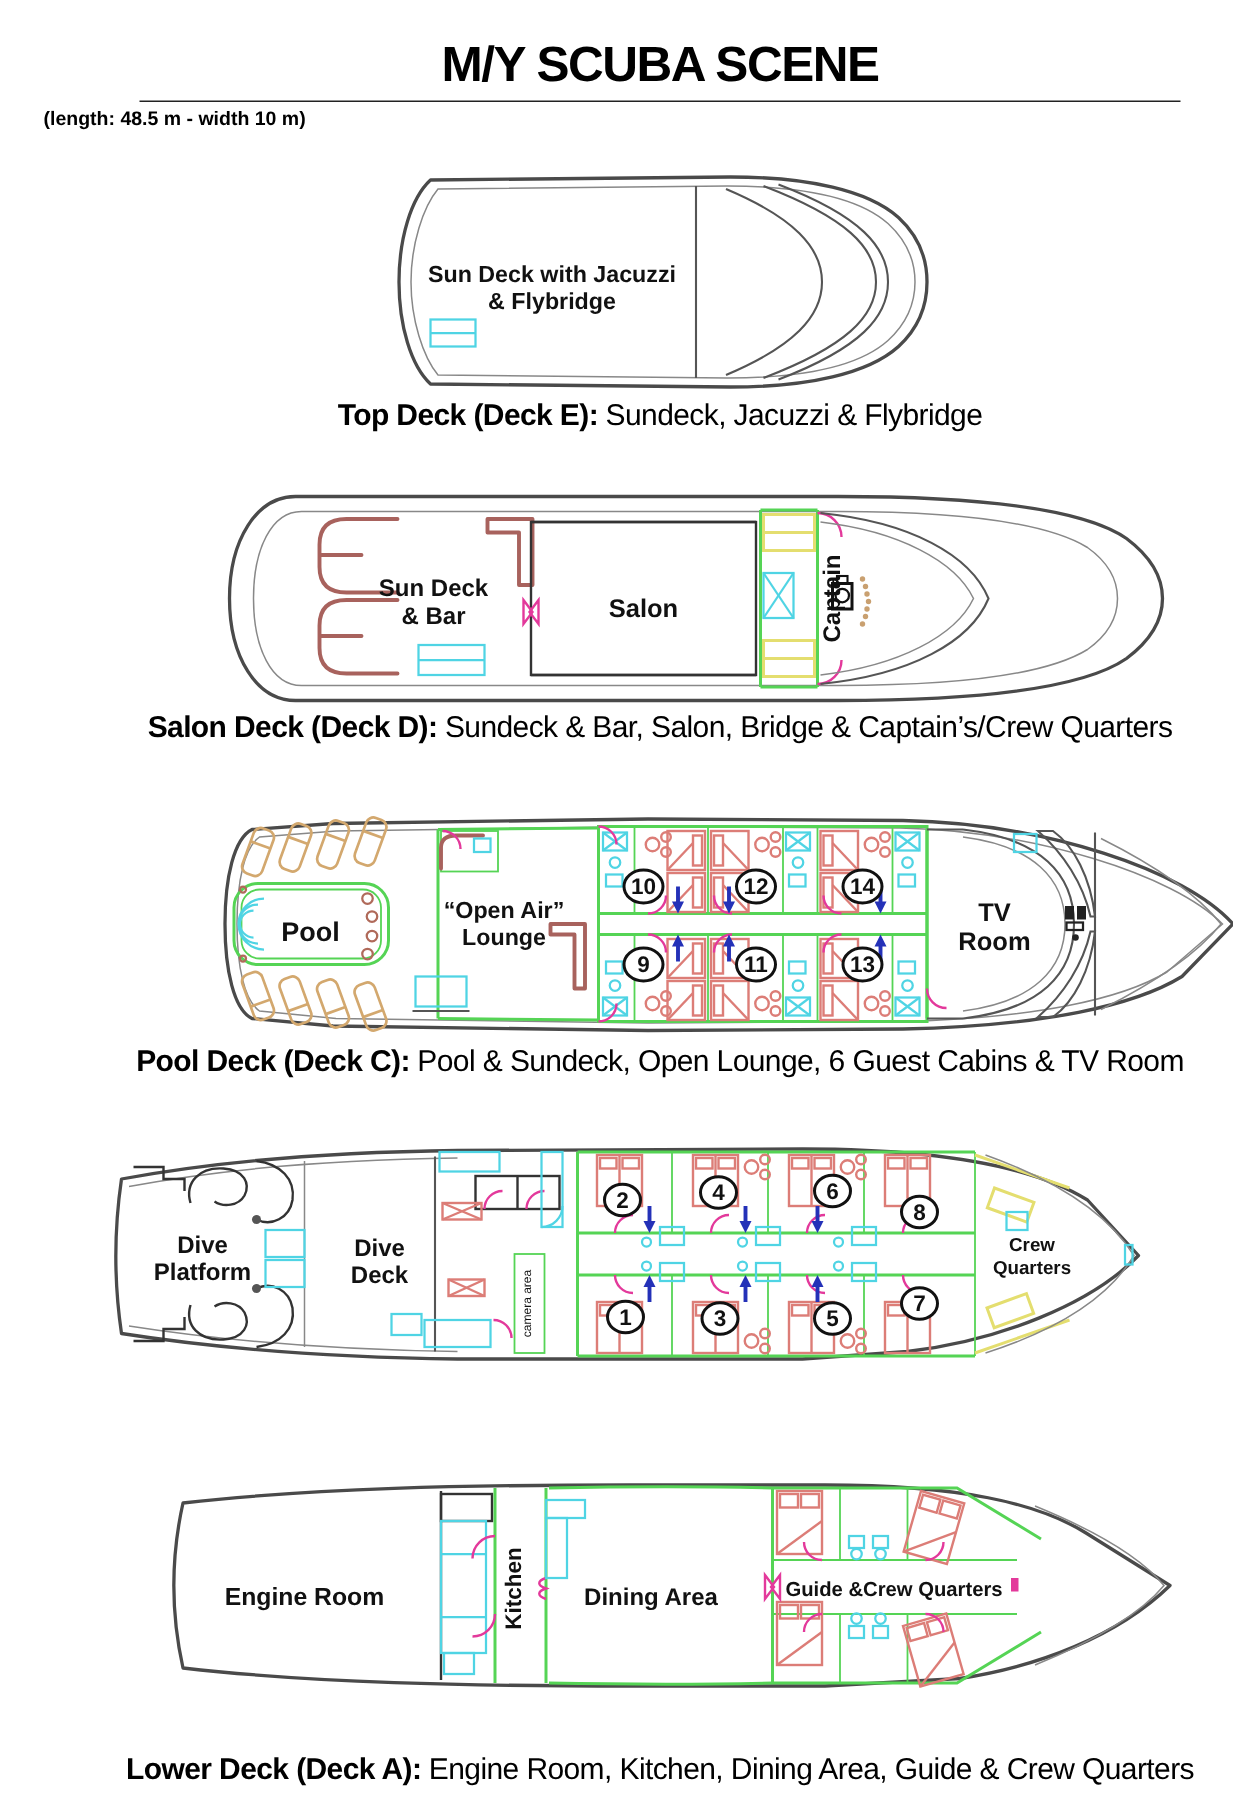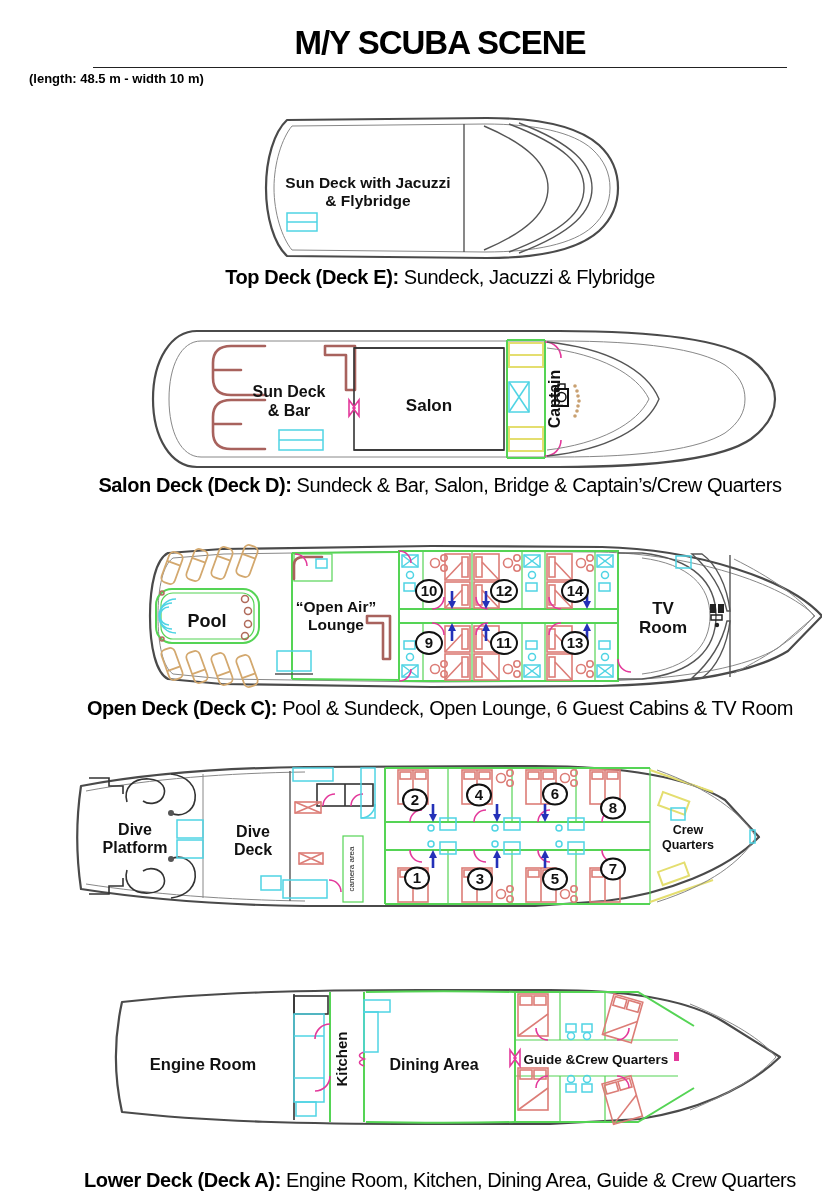--- a/index.html
+++ b/index.html
@@ -329,21 +329,21 @@
       <path class="hull2" d="M602,18 C638,36 666,55 682,75 C666,95 638,114 602,132"></path>
       <g fill="#222">
         <rect x="578" y="63" width="6" height="9"></rect>
           <rect x="586" y="63" width="6" height="9"></rect>
         <rect x="579" y="74" width="11" height="5" fill="none" stroke="#222" stroke-width="1.5"></rect>
         <circle cx="585" cy="84" r="2.2"></circle>
       </g>
     </g>
   </svg>
   <div class="caption" style="top:697px">
-    <span class="cb">Open Deck (Deck C):</span><span>Pool &amp; Sundeck, Open Lounge, 6 Guest Cabins &amp; TV Room</span>
+    <span class="cb">Pool Deck (Deck C):</span><span>Pool &amp; Sundeck, Open Lounge, 6 Guest Cabins &amp; TV Room</span>
   </div>
 
   <svg class="deck" style="left:36px;top:758px" width="704" height="158" viewBox="0 0 704 158">
     <defs>
       <pattern id="hB" width="5" height="10" patternUnits="userSpaceOnUse">
         <path d="M2.5,0 V10" stroke="#4fd4e4" stroke-width="1.3"></path>
       </pattern>
       <g id="bB">
           <rect width="30" height="34" class="rd"></rect>
           <line x1="15" y1="0" x2="15" y2="34" class="rd" stroke-width="1"></line>

